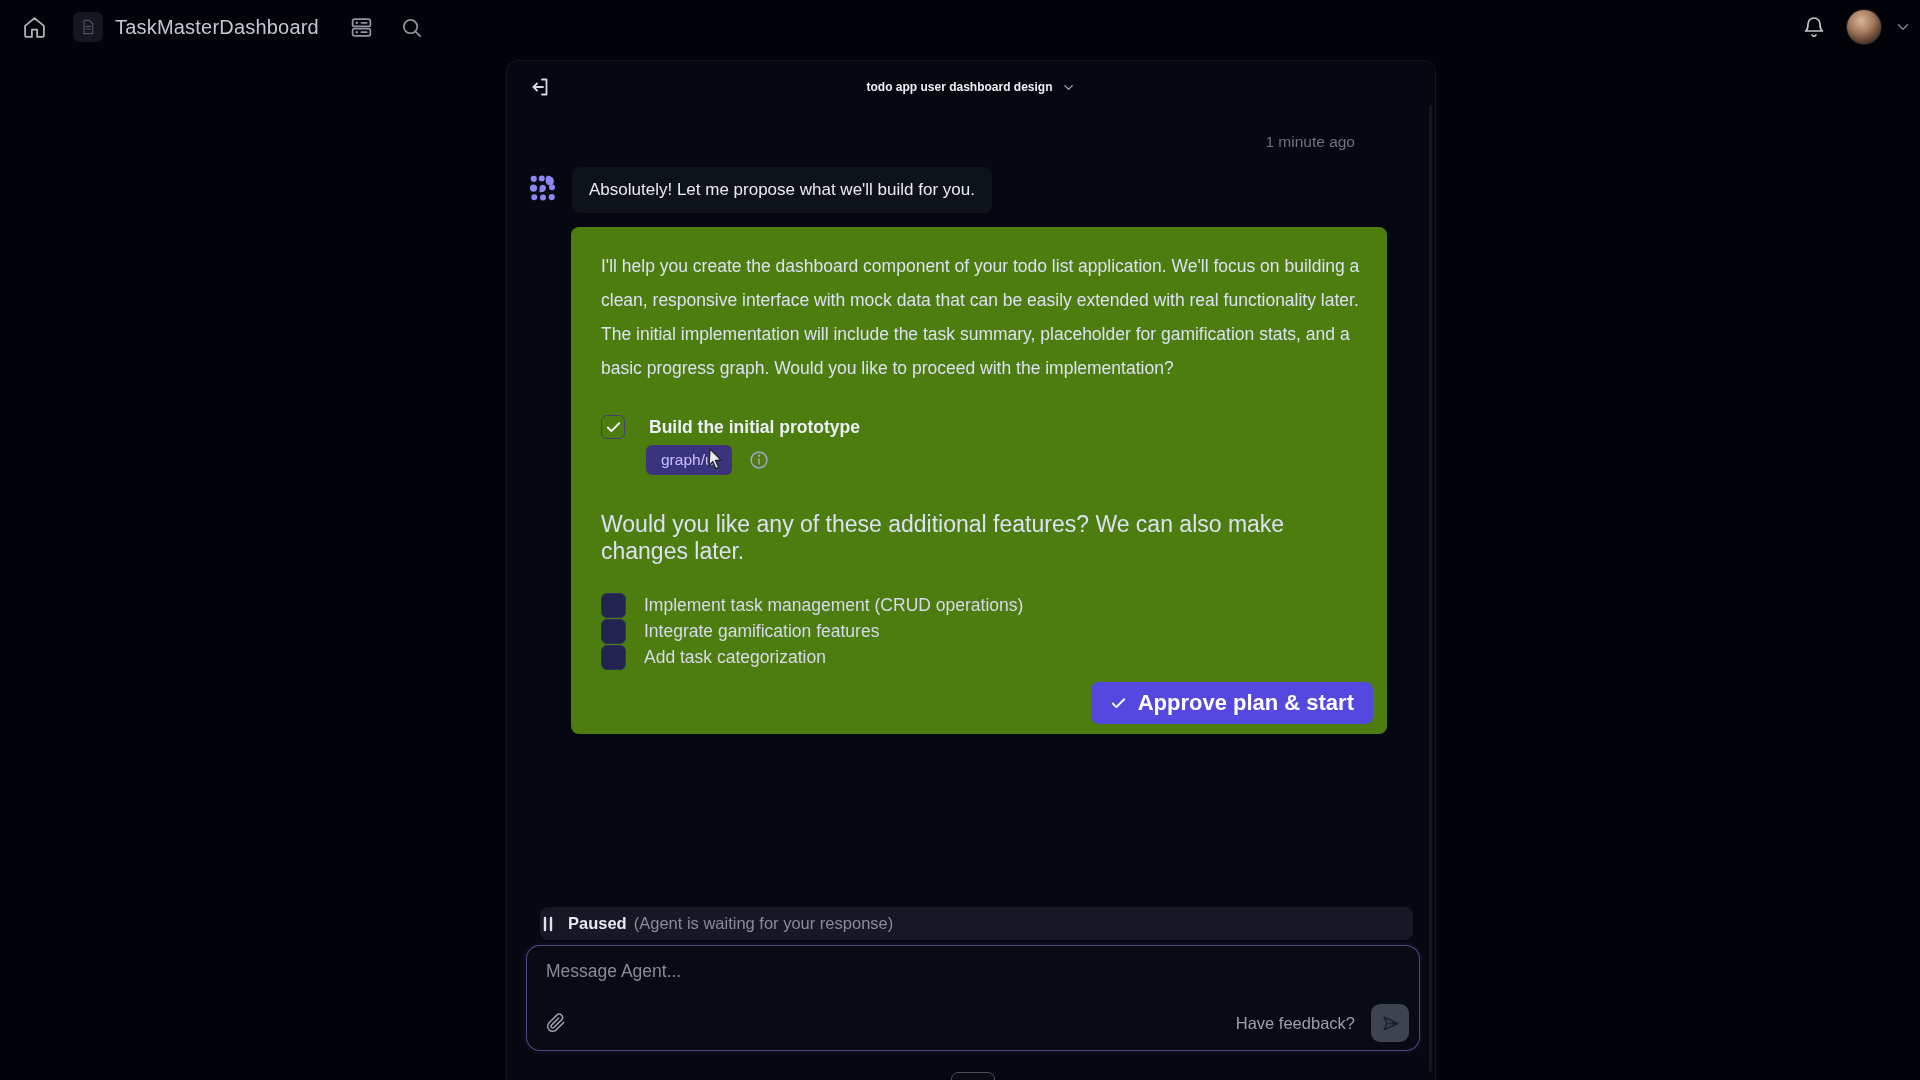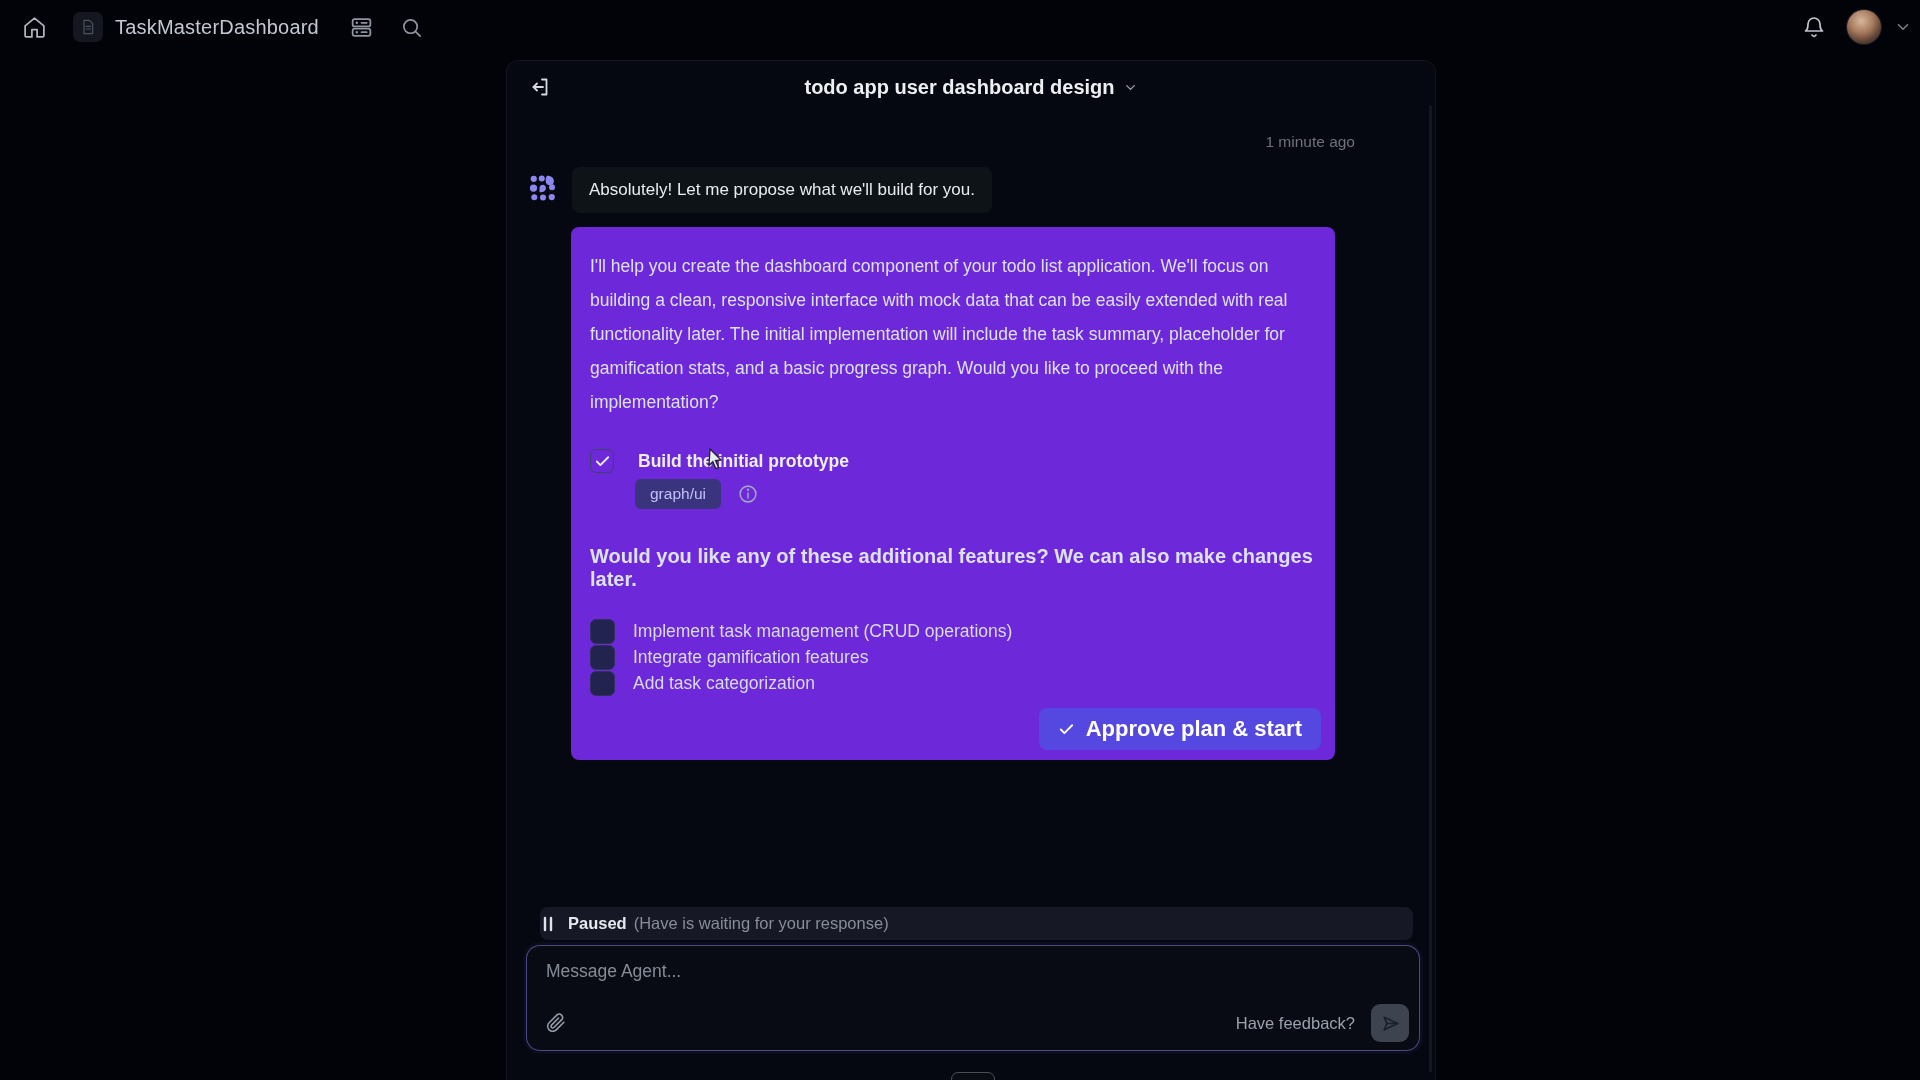--- a/index.html
+++ b/index.html
@@ -45,62 +45,62 @@
     background:rgba(150,160,185,.10); border-radius:2px;
   }
   .panel-header{
     position:relative; height:52px; display:flex; align-items:center; padding:0 22px;
   }
   .back-btn{ cursor:pointer; }
   .panel-title-wrap{
     position:absolute; left:0; right:0; top:0; height:52px;
     display:flex; align-items:center; justify-content:center; gap:8px; pointer-events:none;
   }
-  .panel-title{ font-size:20px; font-weight:700; color:#edeff3; pointer-events:auto; cursor:pointer; }
+  .panel-title{ font-size:12px; font-weight:700; color:#edeff3; pointer-events:auto; cursor:pointer; }
 
   .timestamp{
     margin:20px 80px 0 0; text-align:right;
     font-size:15.5px; color:#6d727e; font-weight:500;
   }
 
   .agent-row{ display:flex; align-items:flex-start; gap:14px; padding:16px 0 0 21px; }
   .agent-logo{
     width:30px; height:30px; border-radius:6px; overflow:hidden; flex:0 0 auto; margin-top:6px;
   }
   .agent-bubble{
     background:#0e1318; border-radius:8px; padding:13px 17px;
     font-size:17px; color:#e8ebf0;
   }
 
   
   .plan-card{
-    margin:14px 100px 0 64px;
-    background:#6d28d9; border-radius:8px;
-    padding:22px 14px 10px 19px;
+    margin:14px 48px 0 64px;
+    background:#4d7c0f; border-radius:8px;
+    padding:22px 14px 10px 30px;
   }
   .plan-intro{
     font-size:17.5px; line-height:34px; color:#dde1f4; font-weight:500;
     padding-right:6px;
   }
   .task-row{ display:flex; align-items:center; gap:24px; margin-top:30px; }
   .cb{
     width:24px; height:24px; border-radius:6px; flex:0 0 auto; cursor:pointer;
     background:#232350; border:1px solid #31315e;
   }
   .cb.checked{
     background:transparent; border:1px solid #41416f;
     display:flex; align-items:center; justify-content:center;
   }
   .task-label{ font-size:17.5px; font-weight:700; color:#eceef8; }
   .badge-row{ display:flex; align-items:center; gap:16px; margin:6px 0 0 45px; }
   .badge{
     background:#3a347f; color:#c4bffa; font-size:15.5px; font-weight:500;
     padding:6px 15px; border-radius:6px; cursor:pointer;
   }
-  .features-prompt{ margin-top:36px; font-size:20px; font-weight:700; color:#dde1f4; }
+  .features-prompt{ margin-top:36px; font-size:23px; font-weight:400; color:#dde1f4; }
   .feature-list{ margin-top:28px; display:flex; flex-direction:column; gap:1px; }
   .feature-row{ display:flex; align-items:center; gap:18px; }
   .feature-row .cb{ width:25px; height:25px; }
   .feature-label{ font-size:17.5px; font-weight:500; color:#d7dbeb; }
   .btn-row{ display:flex; justify-content:flex-end; margin-top:12px; }
   .approve-btn{
     display:inline-flex; align-items:center; gap:11px; height:42px; padding:0 19px;
     background:#5448e0; border:none; border-radius:8px; cursor:pointer;
     font-family:inherit; font-size:22px; font-weight:700; color:#ffffff;
   }
@@ -286,21 +286,21 @@
     </div>
   </div>
 
   <div class="paused-bar">
     <span>
       <svg width="14" height="16" viewBox="0 0 14 16" fill="none" stroke="#dfe2e8" stroke-width="2.4" stroke-linecap="round">
           <path d="M4 2v12M10 2v12"></path>
         </svg>
     </span>
     <span class="paused-label">Paused</span>
-    <span class="paused-detail">(Have is waiting for your response)</span>
+    <span class="paused-detail">(Agent is waiting for your response)</span>
   </div>
 
   <div class="composer">
     <span class="composer-placeholder">Message Agent...</span>
     <div class="composer-bottom">
       <span style="cursor:pointer;">
         <svg width="20" height="20" viewBox="0 0 24 24" fill="none" stroke="#9aa0ac" stroke-width="1.8" stroke-linecap="round" stroke-linejoin="round">
             <path d="M21.44 11.05l-9.19 9.19a6 6 0 0 1-8.49-8.49l9.19-9.19a4 4 0 0 1 5.66 5.66l-9.2 9.19a2 2 0 0 1-2.83-2.83l8.49-8.48"></path>
           </svg>
       </span>

